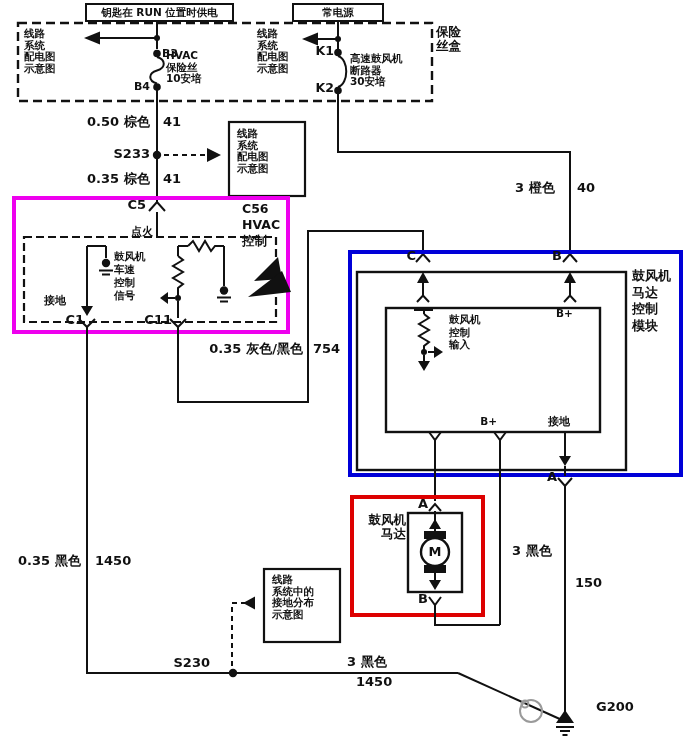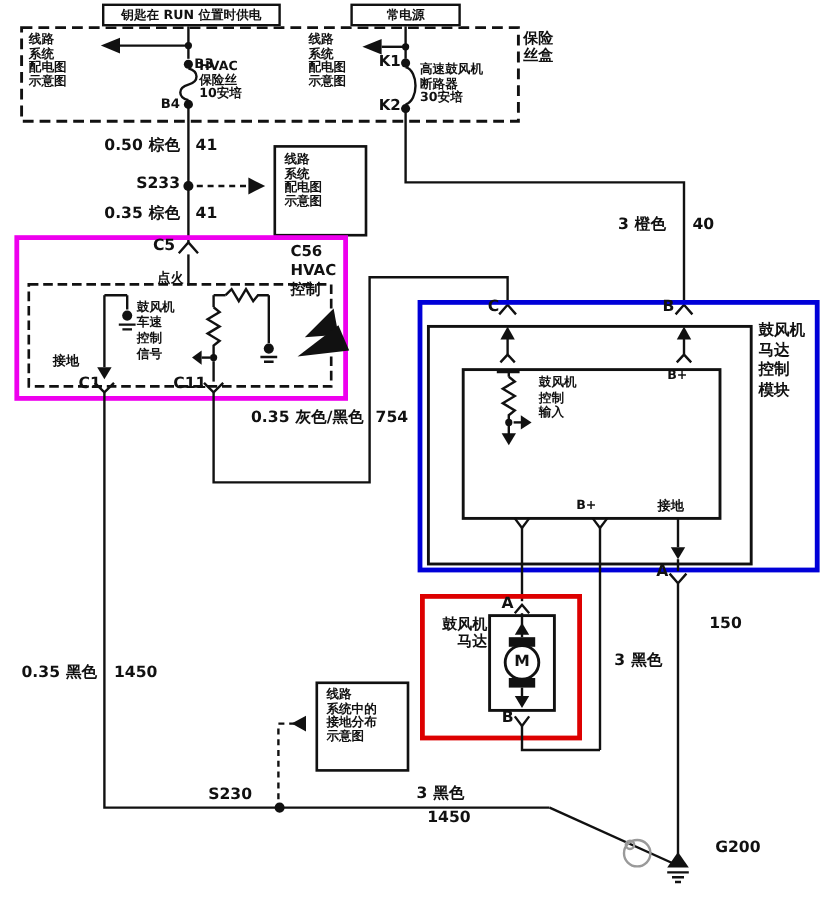--- a/index.html
+++ b/index.html
@@ -256,21 +256,21 @@
   <div class="lbl s13 ra" style="right:266px;top:496px;">A</div>
   <div class="lbl s13 ra" style="right:266px;top:591px;">B</div>
   <div class="lbl s12 ra" style="right:288px;top:513px;line-height:13.5px;">鼓风机
 马达</div>
   <div class="lbl s13" style="left:424px;top:544px;width:22px;text-align:center;">M</div>
 
   <div class="lbl wirelabel" style="right:142px;top:543px;">
     <span>3</span>
     <span>黑色</span>
   </div>
-  <div class="lbl s13" style="left:575px;top:512px;margin-left:16px;">150</div>
+  <div class="lbl s13" style="left:575px;top:575px;">150</div>
 
   <div class="lbl wirelabel" style="right:613px;top:553px;">
     <span>0.35</span>
     <span>黑色</span>
   </div>
   <div class="lbl s13" style="left:95px;top:553px;">1450</div>
 
   <div class="lbl s10" style="left:272px;top:574px;">线路
 系统中的
 接地分布

